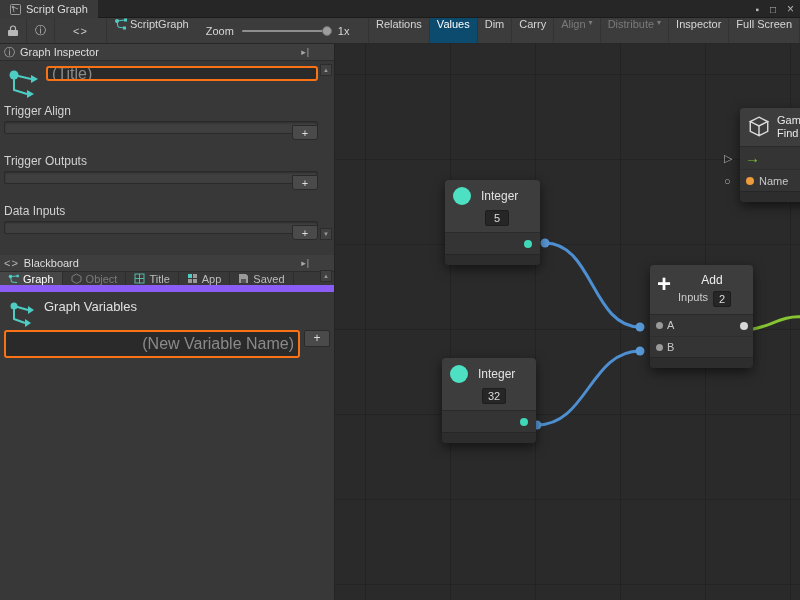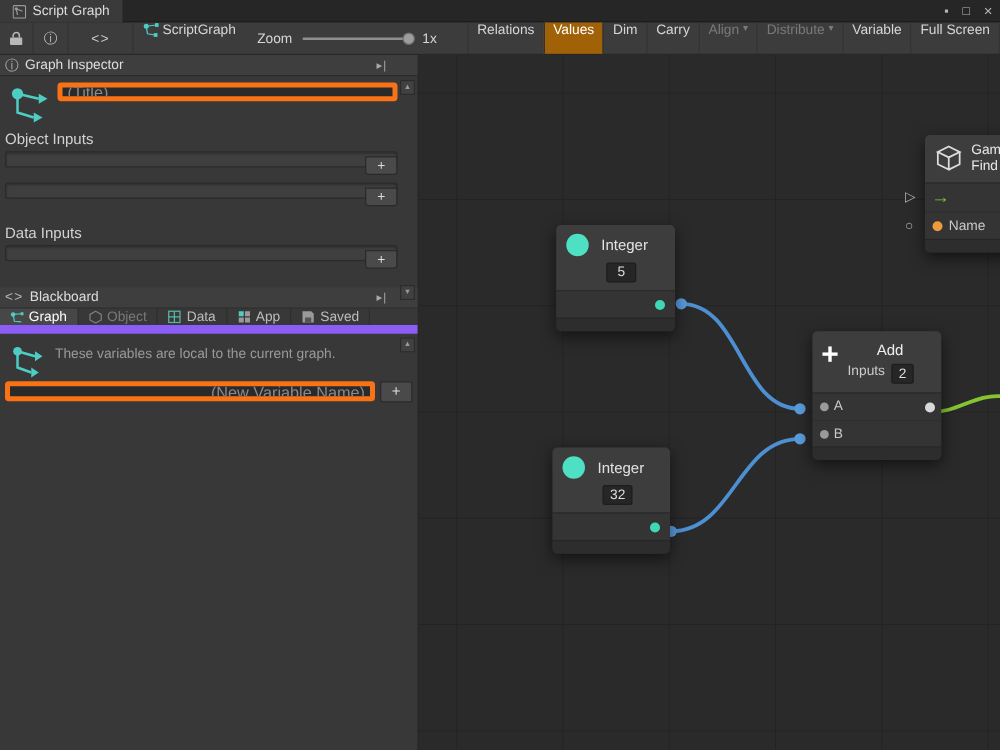--- a/index.html
+++ b/index.html
@@ -9,53 +9,53 @@
   
   .titlebar { position:absolute; left:0; top:0; width:800px; height:18px; background:#262626; border-bottom:1px solid #1b1b1b; }
   .wintab { display:inline-flex; align-items:center; gap:5px; height:18px; padding:0 10px; background:#3a3a3a; font-size:11px; color:#dcdcdc; }
   .winctrls { position:absolute; right:6px; top:0; height:18px; display:flex; align-items:center; gap:11px; color:#b8b8b8; font-size:10px; }
   .winctrls span { cursor:default; }
 
   
   .toolbar { position:absolute; left:0; top:18px; width:800px; height:26px; background:#3c3c3c; border-bottom:1px solid #282828; display:flex; align-items:stretch; font-size:11px; color:#d6d6d6; }
   .tb-btn { display:flex; align-items:flex-start; gap:3px; padding:0 7px; border-left:1px solid #333; white-space:nowrap; }
   .tb-btn:last-child { border-right:1px solid #333; }
-  .tb-btn.selected { background:#a16207; color:#fff; }
+  .tb-btn.selected { background:#0c4a6e; color:#fff; }
   .tb-btn.disabled { color:#7a7a7a; }
   .tb-icon-btn { display:flex; align-items:center; justify-content:center; padding:0 8px; border-left:1px solid #333; }
   .zoom-wrap { display:flex; align-items:center; gap:8px; padding:0 10px; }
   .zoom-track { position:relative; width:88px; height:2px; background:#8f8f8f; border-radius:1px; }
   .zoom-knob { position:absolute; right:-2px; top:-4px; width:10px; height:10px; border-radius:50%; background:#9d9d9d; border:1px solid #6e6e6e; }
   .tb-right { margin-left:auto; display:flex; align-items:stretch; }
 
   
   .left-panel { position:absolute; left:0; top:44px; width:335px; bottom:0; background:#383838; border-right:1px solid #242424; }
   .panel-header { height:17px; background:#3e3e3e; border-bottom:1px solid #2c2c2c; display:flex; align-items:center; gap:5px; padding:0 4px; font-size:11px; color:#dedede; }
   .panel-header .pin { margin-left:auto; margin-right:20px; color:#aaa; font-size:9px; letter-spacing:1px; }
   .graph-info { position:relative; padding:5px 16px 6px 46px; }
   .insp-icon { position:absolute; left:5px; top:5px; }
-  .tfield { display:block; width:100%; height:15px; background:#2a2a2a; border:4px solid #f97316; border-radius:3px; color:#cfcfcf; font-size:13px; padding:0 4px; margin-bottom:6px; outline:none; font-family:"Liberation Sans",sans-serif; }
+  .tfield { display:block; width:100%; height:15px; background:#2a2a2a; border:2px solid #f97316; border-radius:3px; color:#cfcfcf; font-size:16px; padding:0 4px; margin-bottom:6px; outline:none; font-family:"Liberation Sans",sans-serif; }
   .tfield::placeholder { color:#8a8a8a; }
   .tfield.right { text-align:right; }
   .section-label { margin:11px 4px 0; font-size:12px; color:#d2d2d2; }
   .rlist { position:relative; height:22px; margin:3px 16px 0 4px; }
   .rlist-body { position:absolute; left:0; right:0; top:0; height:13px; background:#3f3f3f; border:1px solid #2a2a2a; border-radius:2px; box-shadow:0 1px 2px rgba(0,0,0,.3) inset; }
   .rlist-add { position:absolute; right:0; top:4px; width:26px; height:15px; background:#4a4a4a; border:1px solid #2a2a2a; border-radius:0 0 3px 3px; color:#ddd; font-size:11px; line-height:12px; text-align:center; cursor:pointer; font-family:"Liberation Sans",sans-serif; }
   .scroll-btn { position:absolute; right:2px; width:12px; height:12px; background:#414141; border:1px solid #2c2c2c; color:#9a9a9a; font-size:6px; line-height:10px; text-align:center; }
 
   .bb-tabs { display:flex; height:20px; background:#383838; border-bottom:7px solid #8b5cf6; }
   .bb-tab { display:flex; align-items:center; gap:4px; padding:0 8px; font-size:11px; color:#bdbdbd; border-right:1px solid #2e2e2e; }
   .bb-tab.selected { background:#474747; color:#fff; }
   .bb-tab.disabled { color:#7a7a7a; }
   .vars { position:relative; padding:7px 8px 8px 44px; }
   .vars-icon { position:absolute; left:7px; top:7px; }
   .vars-title { font-size:13px; color:#e0e0e0; }
   .vars-sub { font-size:11px; color:#9a9a9a; margin-top:3px; }
   .newvar-row { display:flex; gap:4px; margin:8px 4px 0; }
-  .newvar-row .tfield { flex:1; height:16px; margin:0; }
+  .newvar-row .tfield { flex:1; height:28px; margin:0; }
   .newvar-add { width:26px; height:17px; background:#4a4a4a; border:1px solid #2a2a2a; border-radius:2px; color:#ddd; font-size:12px; line-height:13px; text-align:center; cursor:pointer; font-family:"Liberation Sans",sans-serif; }
 
   
   .canvas { position:absolute; left:335px; top:44px; right:0; bottom:0; overflow:hidden;
     background-color:#2a2a2a;
     background-image: linear-gradient(90deg, #232323 1px, transparent 1px), linear-gradient(0deg, #232323 1px, transparent 1px);
     background-size:85px 85px; background-position:30px 31px; }
   .wires { position:absolute; left:0; top:0; z-index:1; }
   .node { position:absolute; z-index:2; border-radius:4px; box-shadow:0 4px 12px rgba(0,0,0,.55); font-size:12px; color:#e2e2e2; }
   .node-head { background:#3d3d3d; border-radius:4px 4px 0 0; padding:7px 8px 6px; }
@@ -150,21 +150,21 @@
       </div>
     <div class="tb-btn disabled">
         <span>Align</span>
         <span style="font-size:8px;">▾</span>
       </div>
     <div class="tb-btn disabled">
         <span>Distribute</span>
         <span style="font-size:8px;">▾</span>
       </div>
     <div class="tb-btn">
-        <span>Variable</span>
+        <span>Inspector</span>
       </div>
     <div class="tb-btn">
         <span>Full Screen</span>
       </div>
   </div>
 </div>
 
 <div class="left-panel">
 
   <div class="panel-header">
@@ -178,26 +178,27 @@
       <svg width="36" height="36" viewBox="0 0 36 36">
           <path d="M9 9 L26 13 M9 9 L9 24 L22 28" stroke="#4ecdc4" stroke-width="2" fill="none"></path>
           <circle cx="9" cy="9" r="4.5" fill="#4ecdc4"></circle>
           <path d="M26 9 l7 4 l-7 4 z" fill="#4ecdc4"></path>
           <path d="M22 24 l7 4 l-7 4 z" fill="#4ecdc4"></path>
         </svg>
     </span>
     <input class="tfield" placeholder="(Title)" style="">
   </div>
 
-  <div class="section-label">Object Inputs</div>
+  <div class="section-label">Trigger Align</div>
   <div class="rlist">
     <div class="rlist-body"></div>
     <button class="rlist-add">+</button>
   </div>
 
+  <div class="section-label">Trigger Outputs</div>
   <div class="rlist">
     <div class="rlist-body"></div>
     <button class="rlist-add">+</button>
   </div>
 
   <div class="section-label">Data Inputs</div>
   <div class="rlist">
     <div class="rlist-body"></div>
     <button class="rlist-add">+</button>
   </div>
@@ -221,21 +222,21 @@
       <svg width="11" height="11" viewBox="0 0 11 11">
           <path d="M5.5 1 L10 3.5 V8 L5.5 10.5 L1 8 V3.5 Z" fill="none" stroke="#7e7e7e"></path>
         </svg>
       <span>Object</span>
     </div>
     <div class="bb-tab">
       <svg width="11" height="11" viewBox="0 0 11 11">
           <rect x="1" y="1" width="9" height="9" fill="none" stroke="#55b8a6"></rect>
           <path d="M1 5.5 H10 M5.5 1 V10" stroke="#55b8a6"></path>
         </svg>
-      <span>Data</span>
+      <span>Title</span>
     </div>
     <div class="bb-tab">
       <svg width="11" height="11" viewBox="0 0 11 11">
           <rect x="1" y="1" width="4" height="4" fill="#4ecdc4"></rect>
           <rect x="6" y="1" width="4" height="4" fill="#9a9a9a"></rect>
           <rect x="1" y="6" width="4" height="4" fill="#9a9a9a"></rect>
           <rect x="6" y="6" width="4" height="4" fill="#9a9a9a"></rect>
         </svg>
       <span>App</span>
     </div>
@@ -250,21 +251,21 @@
 
   <div class="vars">
     <span class="vars-icon">
       <svg width="30" height="30" viewBox="0 0 30 30">
           <path d="M7 7 L21 11 M7 7 L7 20 L18 24" stroke="#4ecdc4" stroke-width="2" fill="none"></path>
           <circle cx="7" cy="7" r="3.5" fill="#4ecdc4"></circle>
           <path d="M21 7 l6 4 l-6 4 z" fill="#4ecdc4"></path>
           <path d="M18 20 l6 4 l-6 4 z" fill="#4ecdc4"></path>
         </svg>
     </span>
-    <div class="vars-sub">These variables are local to the current graph.</div>
+    <div class="vars-title">Graph Variables</div>
   </div>
 
   <div class="newvar-row">
     <input class="tfield right" placeholder="(New Variable Name)" style="">
     <button class="newvar-add">+</button>
   </div>
 
   <div class="scroll-btn" style="top:20px;">▲</div>
   <div class="scroll-btn" style="top:184px;">▼</div>
   <div class="scroll-btn" style="top:226px;">▲</div>

